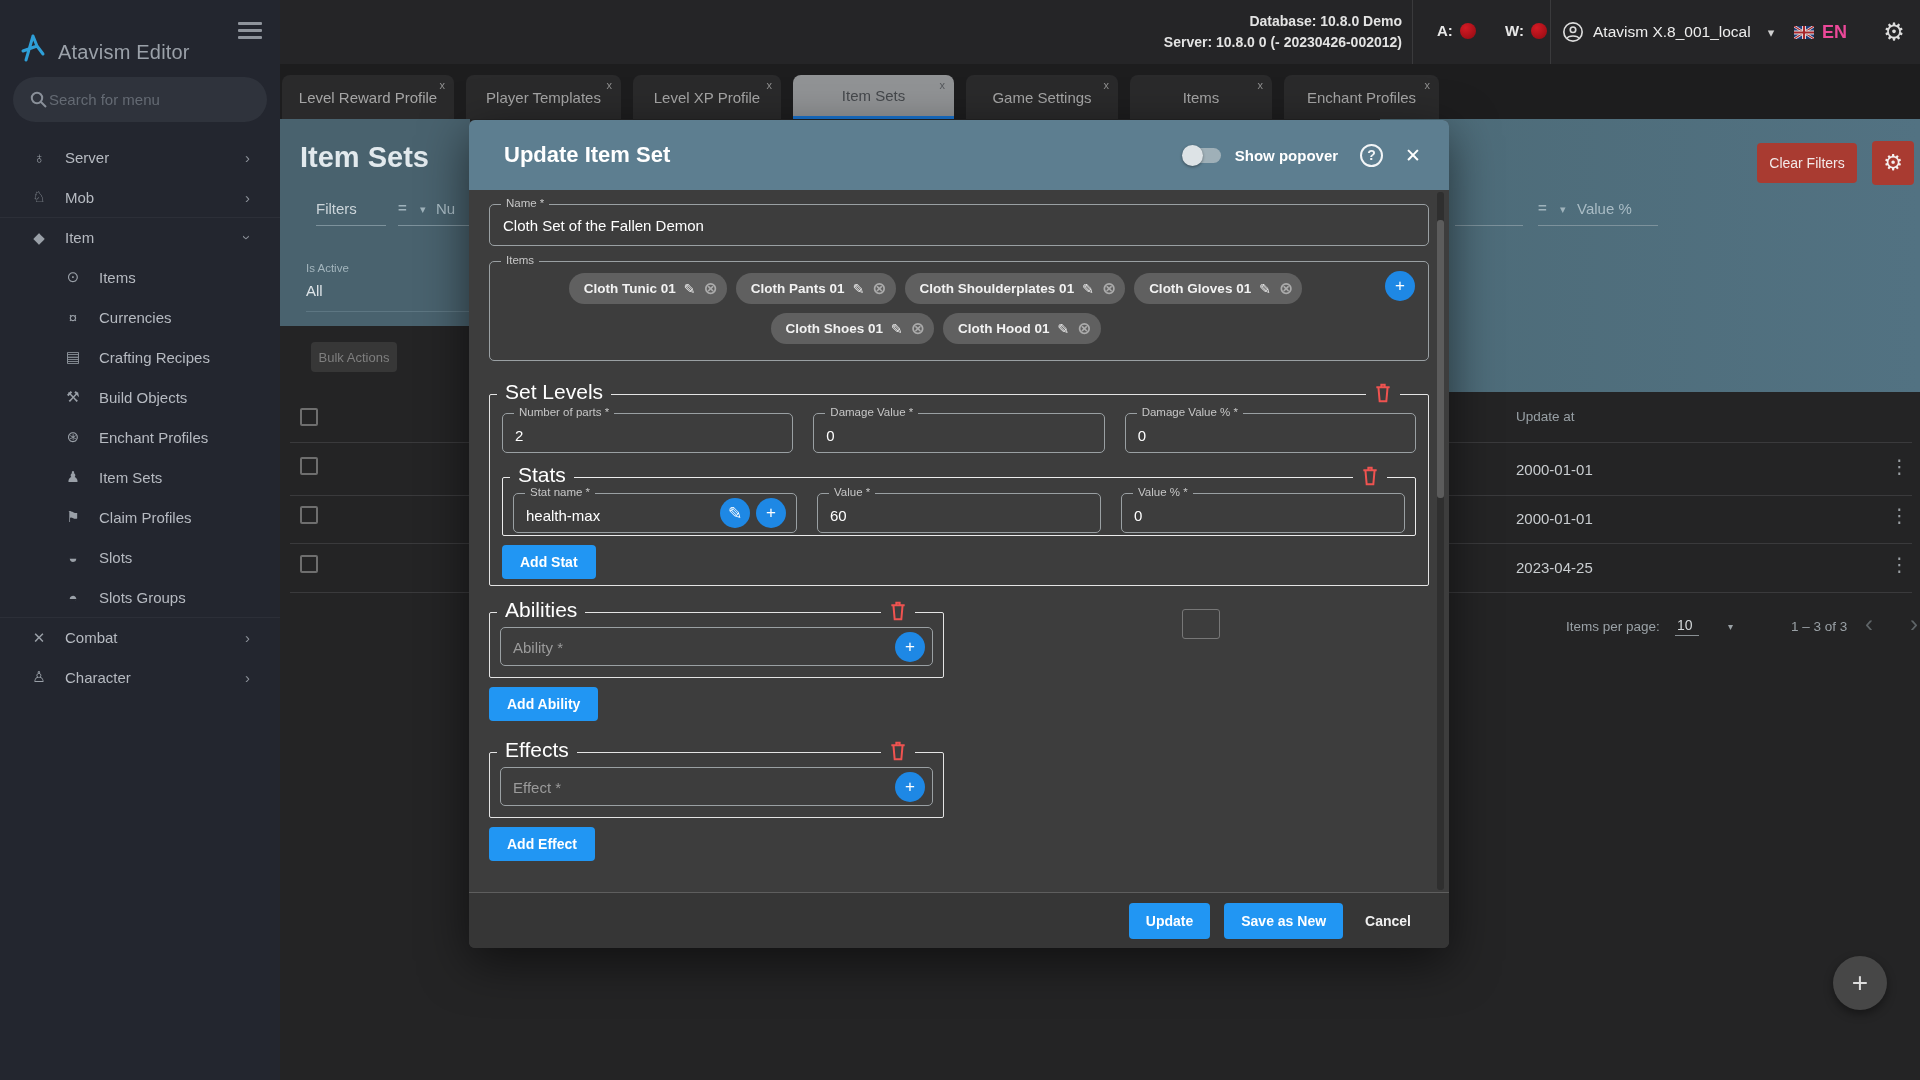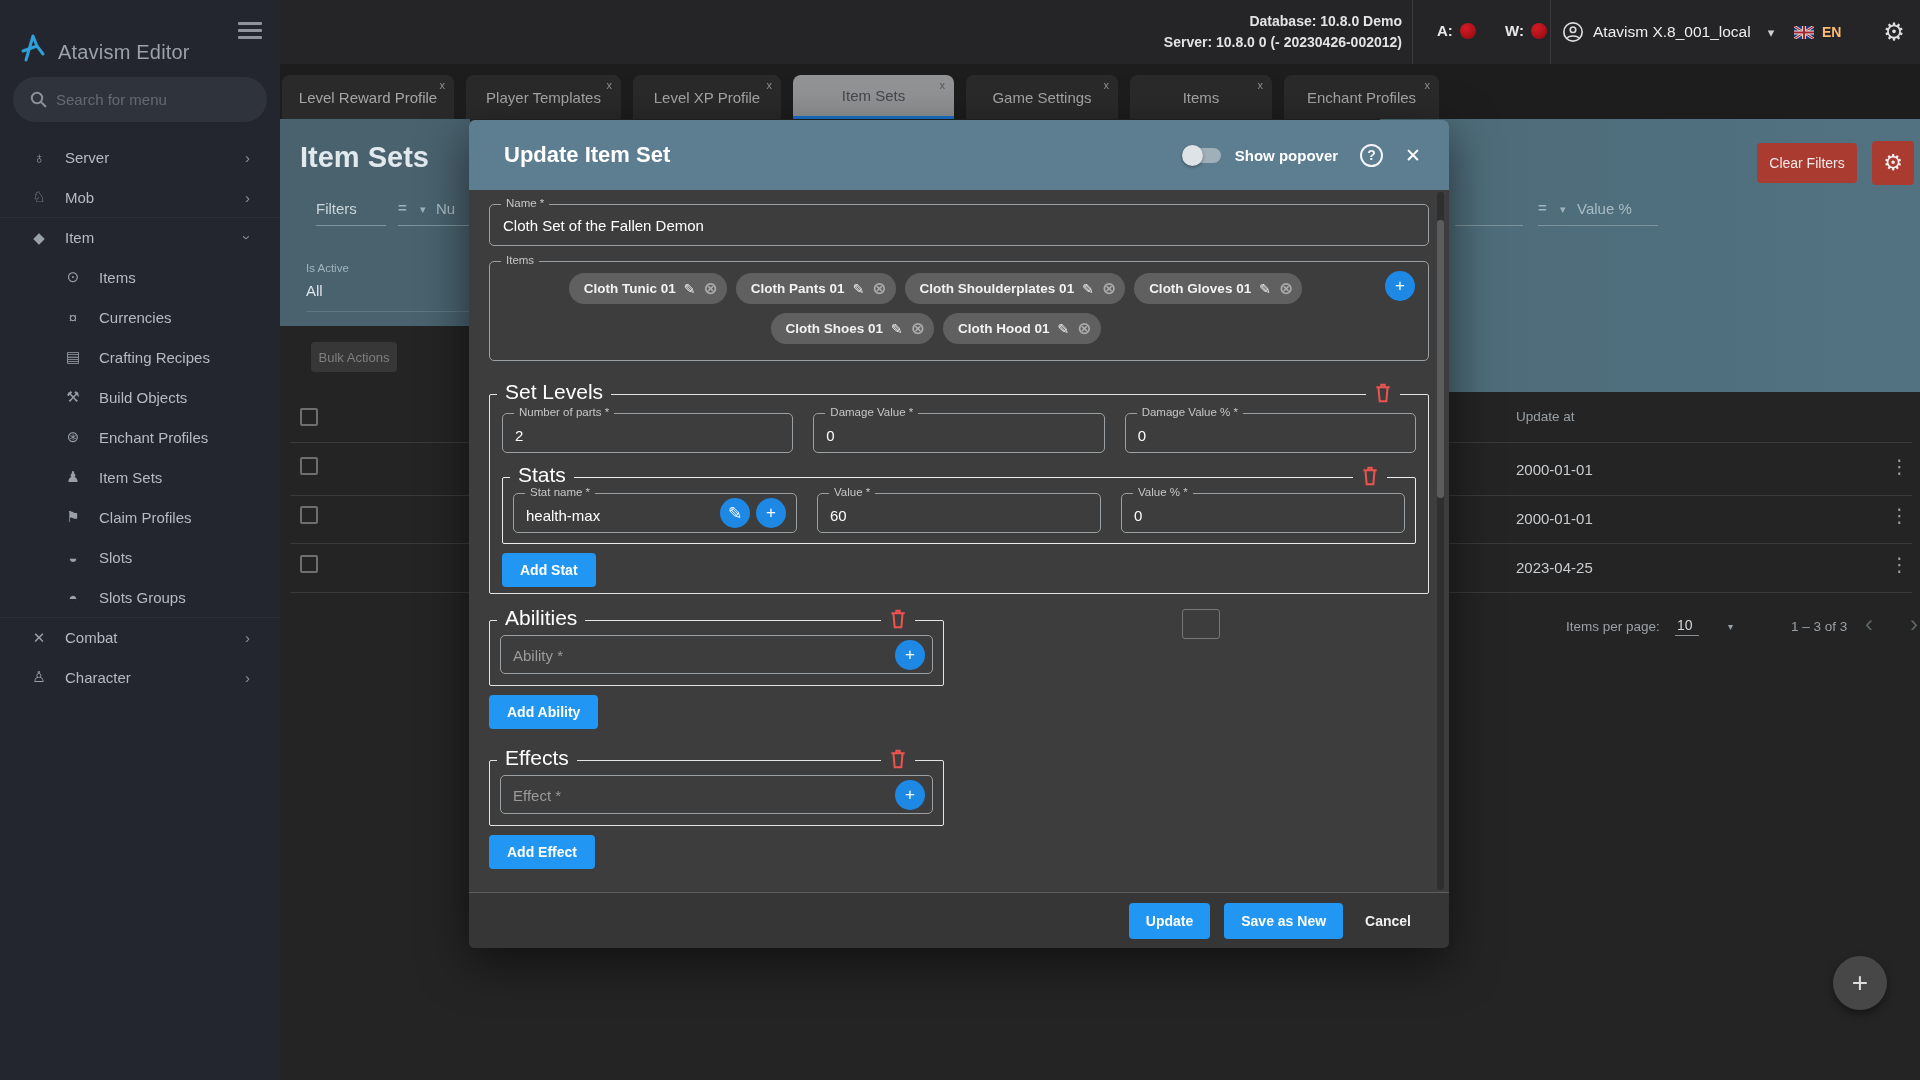--- a/index.html
+++ b/index.html
@@ -17,40 +17,40 @@
   .hamburger span { display:block; height:3px; background:#8f949c; margin-bottom:4px; border-radius:1px; }
   .dbinfo { position:absolute; right:518px; top:11px; text-align:right; color:#e3e3e3;
     font-size:14px; font-weight:bold; line-height:21px; }
   .tb-div { position:absolute; top:0; width:1px; height:64px; background:#3a3a3c; }
   .aw { position:absolute; top:22px; color:#e8e8e8; font-weight:bold; font-size:15px; display:flex; align-items:center; gap:7px; }
   .reddot { width:16px; height:16px; border-radius:50%; background:radial-gradient(circle at 35% 30%, #d41a24, #8f0b12); display:inline-block; }
   .account { position:absolute; left:1562px; top:0; height:64px; display:flex; align-items:center; gap:9px; cursor:pointer; }
   .account .acct-name { color:#ededed; font-size:15.5px; }
   .acct-chevron { color:#cfcfcf; font-size:13px; margin-left:8px; }
   .lang { position:absolute; left:1794px; top:0; height:64px; display:flex; align-items:center; gap:8px; cursor:pointer; }
-  .lang .en { color:#fdba74; font-weight:bold; font-size:14px;text-align:right; }
+  .lang .en { color:#ec4899; font-weight:bold; font-size:18px;text-align:right; }
   .topgear { position:absolute; left:1872px; top:0; height:64px; width:44px; display:flex; align-items:center;
     justify-content:center; color:#dcdcdc; font-size:24px; cursor:pointer; }
 
   
   .tabbar { position:absolute; left:280px; top:64px; right:0; height:55px; background:#1d1d1e;
     display:flex; align-items:flex-end; padding-left:2px; gap:12px; }
   .tab { position:relative; height:44px; background:#2a2a2b; border-radius:8px 8px 0 0;
     display:flex; align-items:center; justify-content:center; color:#a5a5a5; font-size:15px; cursor:pointer; }
   .tab:nth-of-type(1){width:172px}.tab:nth-of-type(2){width:155px}.tab:nth-of-type(3){width:148px}
   .tab:nth-of-type(4){width:161px}.tab:nth-of-type(5){width:152px}.tab:nth-of-type(6){width:142px}
   .tab:nth-of-type(7){width:155px}
   .tab .tabx { position:absolute; top:4px; right:9px; font-size:11px; color:#8f8f8f; cursor:pointer; }
   .tab.active { background:#919395; color:#45484c; border-bottom:3px solid #1873cf; }
   .tab.active .tabx { color:#55585c; }
 
   
   .sidebar { position:absolute; left:0; top:64px; width:280px; bottom:0; background:#23262f; }
   .searchpill { position:absolute; left:13px; top:13px; width:254px; height:45px; background:#2f333c;
-    border-radius:23px; display:flex; align-items:center; padding-left:17px; gap:9px; }
+    border-radius:23px; display:flex; align-items:center; padding-left:17px; gap:2px; }
   .searchpill input { background:transparent; border:none; outline:none; color:#c5c9cf; font-size:15px; width:185px;
     font-family:"Liberation Sans",sans-serif; }
   .searchpill input::placeholder { color:#646a73; }
   .menu { position:absolute; left:0; top:73px; right:0; }
   .mi { position:relative; height:40px; display:flex; align-items:center; color:#b6bac1; font-size:15px; cursor:pointer; }
   .mi .ic { width:22px; text-align:center; color:#9aa0a8; font-size:15px; margin-left:28px; margin-right:15px; }
   .mi.sub .ic { margin-left:62px; }
   .mi .chev { position:absolute; right:30px; color:#8d929a; font-size:15px; }
   .mi .chev.open { transform:rotate(90deg); }
   .mi.divtop { border-top:1px solid #2c2f38; }
@@ -117,21 +117,21 @@
   .bluecirc { position:absolute; width:30px; height:30px; border-radius:50%; background:#1e88e5; color:#fff;
     display:flex; align-items:center; justify-content:center; font-size:17px; cursor:pointer; border:none; }
   .items-add { right:13px; top:9px; }
 
   .section { position:relative; border:1px solid #e4e4e4; border-radius:2px; }
   .sec-lbl { position:absolute; top:-15px; left:7px; background:#3d3d3d; padding:0 8px; font-size:21px; color:#fff; }
   .sec-trash { position:absolute; top:-13px; right:28px; background:#3d3d3d; padding:0 7px; cursor:pointer; line-height:0; }
   .sec-setlevels { margin-top:33px; padding:18px 12px 6px; }
   .frow { display:flex; gap:20px; }
   .frow .fs { flex:1; height:40px; padding:13px 12px 0; }
-  .sec-stats { margin-top:24px; padding:15px 10px 10px; border-color:#ececec; }
+  .sec-stats { margin-top:24px; padding:15px 10px 2px; border-color:#ececec; }
   .statname { position:relative; }
   .statname .b1 { right:46px; top:4px; }
   .statname .b2 { right:10px; top:4px; }
   .addbtn { margin-top:9px; height:34px; padding:0 18px; background:#2196f3; color:#fff; font-weight:bold;
     font-size:14px; border:none; border-radius:4px; cursor:pointer; font-family:"Liberation Sans",sans-serif; }
   .sec-narrow { width:455px; padding:14px 10px 11px; }
   .inline-input { position:relative; height:39px; padding:11px 12px 0; }
   .inline-input .bluecirc { right:7px; top:4px; }
   .sec-abilities { margin-top:26px; }
   .sec-effects { margin-top:31px; }

